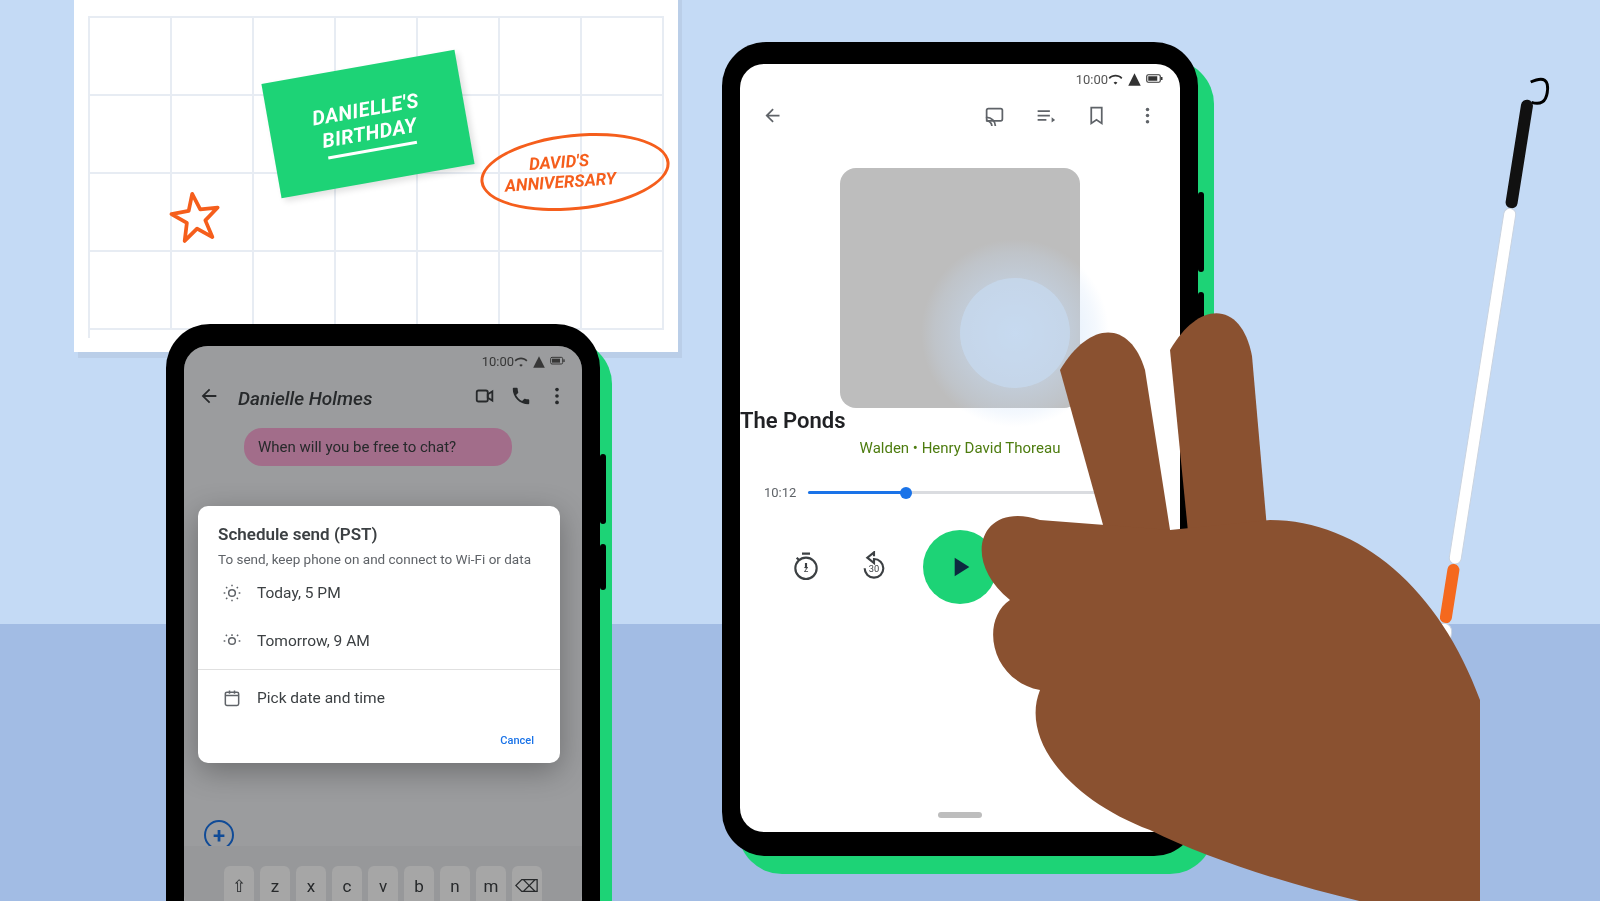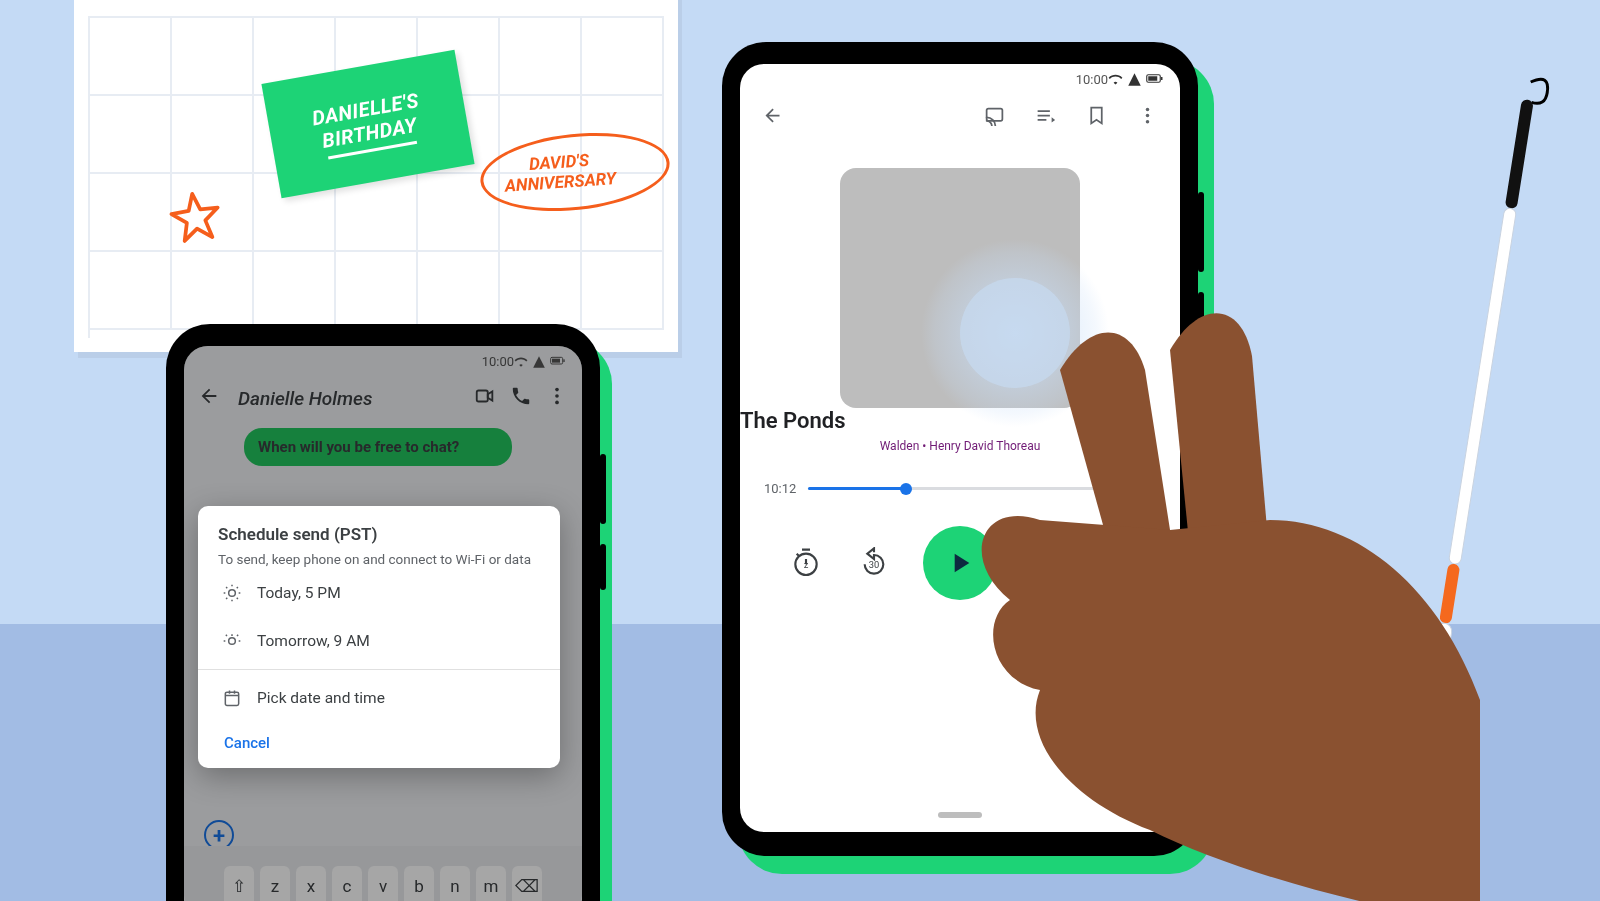--- a/index.html
+++ b/index.html
@@ -112,23 +112,23 @@
     padding: 8px 16px; font-size: 13px; color: #555;
   }
   .status-icons { display:flex; gap:4px; align-items:center; }
   .chat-header {
     display:flex; align-items:center; gap: 14px;
     padding: 8px 14px; color:#3c4043; font-size:19px;
   }
   .chat-header .title { flex:1; font-weight:500; margin-left:4px;font-style:italic;}
   .chat-header svg { width:22px; height:22px; }
   .msg-bubble {
-    background:#22c55e; border-radius: 18px;
+    background:#f9a8d4; border-radius: 18px;
     padding: 10px 14px; margin: 8px 70px 0 60px;
-    font-size: 15px; color:#3c4043;font-weight:bold;
+    font-size: 15px; color:#3c4043;
   }
   .avatar-dot { position:absolute; left: 28px; top: 238px; width:30px; height:30px; border-radius:50%; background: linear-gradient(135deg,#6b4226,#8a5a33); }
   .compose-row {
     position:absolute; bottom: 70px; left:0; right:0;
     display:flex; align-items:center; padding: 0 20px; gap: 16px;
   }
   .compose-plus {
     width: 30px; height:30px; border-radius:50%; border: 2px solid #1a73e8;
     color:#1a73e8; display:flex; align-items:center; justify-content:center; font-size:22px; font-weight:600;
   }
@@ -145,21 +145,21 @@
     padding: 18px 20px 10px; color:#3c4043;
   }
   .sheet h3 { font-size:17px; font-weight:600; margin-bottom:6px; }
   .sheet p { font-size:13.5px; color:#5f6368; line-height:1.4; }
   .sheet-option {
     display:flex; align-items:center; gap: 15px;
     padding: 14px 4px; font-size:15.5px;
   }
   .sheet-option svg { width:20px; height:20px; color:#5f6368; flex-shrink:0;}
   .sheet-divider { height:1px; background:#e0e0e0; margin:4px -20px; }
-  .sheet-cancel { color:#1a73e8; font-weight:500; padding:12px 6px 6px; font-size:15px; }
+  .sheet-cancel { text-align:right; color:#1a73e8; font-weight:500; padding:12px 6px 6px; font-size:11px; }
 
   
   .player-header {
     display:flex; align-items:center; gap: 30px;
     padding: 10px 22px; color:#5f6368;
   }
   .player-header .spacer { flex:1; }
   .player-header svg { width:21px; height:21px; }
   .album-art {
     width: 240px; height: 240px; background:#bdbdbd; border-radius: 16px;
@@ -169,21 +169,21 @@
   .touch-ripple {
     position:absolute; right:-30px; bottom:-20px;
     width:190px; height:190px; border-radius:50%;
     background: radial-gradient(circle, rgba(200,222,248,0.7) 0%, rgba(200,222,248,0.45) 40%, rgba(200,222,248,0.2) 60%, rgba(200,222,248,0) 70%);
   }
   .touch-ripple::after{
     content:''; position:absolute; inset:40px; border-radius:50%;
     background: rgba(200,222,248,0.55);
   }
   .track-title { text-align:left; font-size:22px; font-weight:600; color:#202124; }
-  .track-sub { text-align:center; font-size:12px; color:#701a75; margin-top:6px;}
+  .track-sub { text-align:center; font-size:15px; color:#4d7c0f; margin-top:6px;}
   .progress-row { display:flex; align-items:center; gap:12px; padding: 28px 24px 0; font-size:13px; color:#5f6368;}
   .progress-track { flex:1; height:3px; background:#dadce0; position:relative; border-radius:2px;}
   .progress-fill { position:absolute; left:0; top:0; bottom:0; width:28%; background:#1a73e8; border-radius:2px;}
   .progress-thumb { position:absolute; left:28%; top:50%; width:12px; height:12px; background:#1a73e8; border-radius:50%; transform:translate(-50%,-50%);}
   .controls { display:flex; align-items:center; justify-content:center; gap: 30px; margin-top: 30px;}
   .ctrl-btn { width:38px; height:38px; display:flex; align-items:center; justify-content:center; color:#3c4043;}
   .ctrl-btn svg { width:32px; height:32px; }
   .play-btn { width:74px; height:74px; border-radius:50%; background:#1dd376; display:flex; align-items:center; justify-content:center;}
   .play-btn svg { width:32px; height:32px; color:#0d2a40;}
 

